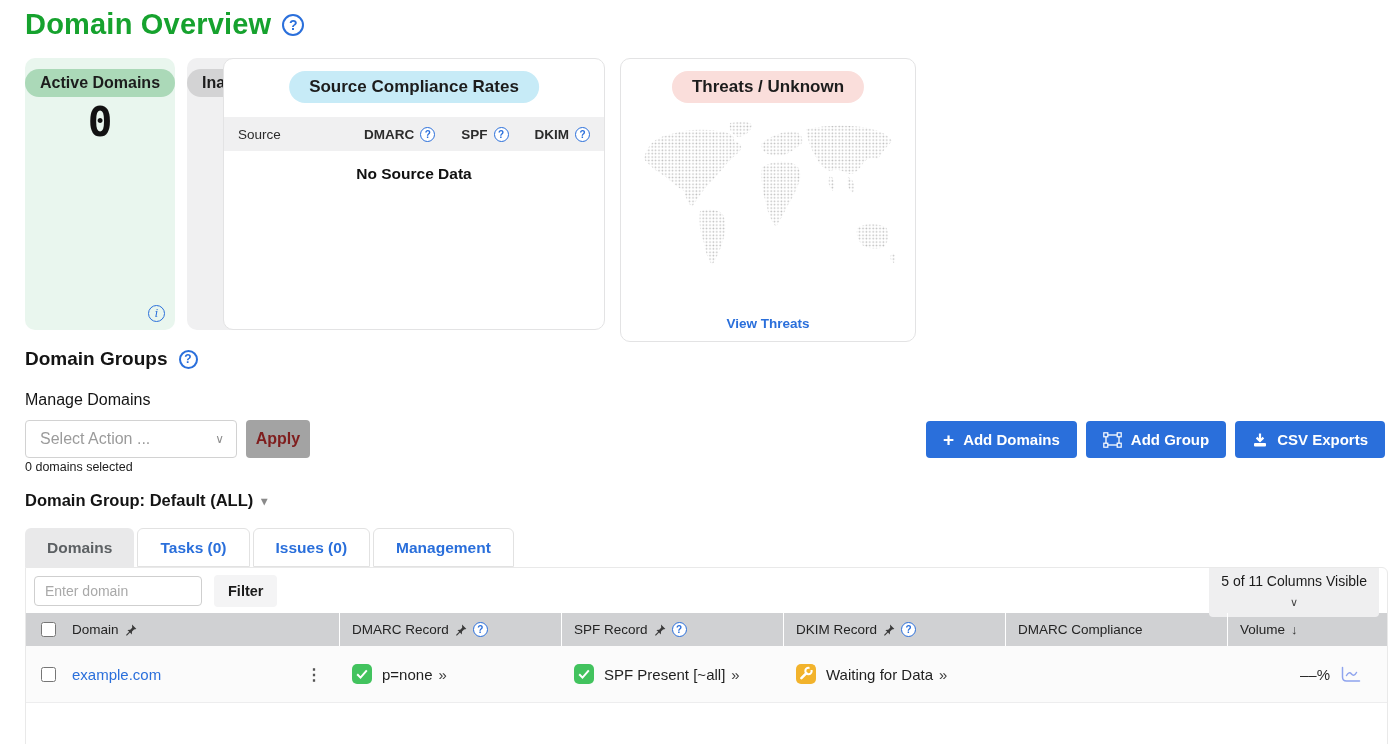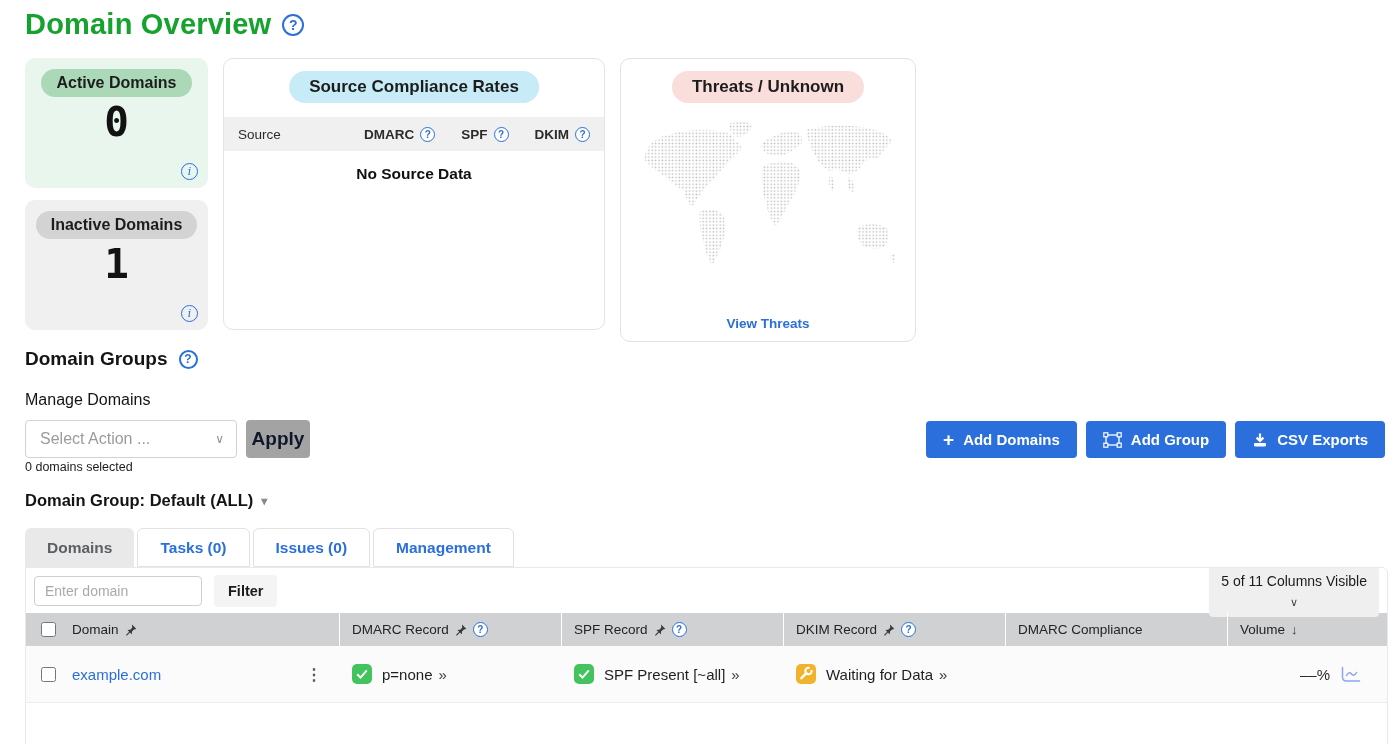--- a/index.html
+++ b/index.html
@@ -20,21 +20,21 @@
   .card { background:#fff; border:1px solid #e3e3e4; border-radius:10px; position:relative; }
   .pill { position:absolute; top:12px; left:50%; transform:translateX(-50%); white-space:nowrap;
     padding:6px 20px; border-radius:18px; font-size:17px; font-weight:600; color:#1c1c1c; }
   .pill-gray { background:#e1e1e1; }
   .pill-blue { background:#c7ebf7; }
   .pill-pink { background:#fadedb; }
 
   .card-volume { width:457px; height:272px; }
   .gauge { position:absolute; left:50%; transform:translateX(-50%); bottom:16px; }
 
-  .stack { width:183px; height:272px; display:flex; flex-direction:column; gap:12px; }
+  .stack { width:183px; height:272px; display:flex; gap:12px; }
   .mini-card { flex:1; border-radius:10px; position:relative; }
   .mini-active { background:#e9f6ee; }
   .mini-inactive { background:#f0f0f1; }
   .mini-pill { display:block; width:fit-content; margin:11px auto 0; padding:5px 15px; border-radius:16px;
     font-size:16px; font-weight:600; color:#1c1c1c; white-space:nowrap; }
   .mini-pill-green { background:#abd9b8; }
   .mini-pill-gray { background:#d3d3d4; }
   .mini-value { text-align:center; margin-top:3px; font-family:"DejaVu Sans Mono",monospace;
     font-size:41px; font-weight:600; color:#121212; line-height:1.1; }
   .info-badge { position:absolute; right:10px; bottom:8px; width:17px; height:17px; border:1.5px solid #2a6fdb;
@@ -56,22 +56,22 @@
 
   
   .groups-row { position:absolute; left:25px; top:348px; display:flex; align-items:center; gap:11px; }
   .groups-heading { font-size:19px; font-weight:700; color:#141414; }
   .manage-label { position:absolute; left:25px; top:391px; font-size:16px; color:#141414; }
 
   .action-select { position:absolute; left:25px; top:420px; width:212px; height:38px; border:1px solid #d2d2d2;
     border-radius:4px; background:#fff; display:flex; align-items:center; padding:0 12px 0 14px;
     font-size:16px; color:#9b9b9b; cursor:pointer; }
   .action-select .chev { margin-left:auto; color:#8e8e8e; font-size:12px; }
-  .apply-btn { position:absolute; left:246px; top:420px; width:64px; height:38px; background:#a3a3a3; color:#0f172a;
-    border:none; border-radius:4px; font-size:19px; font-weight:600; cursor:pointer; font-family:inherit; }
+  .apply-btn { position:absolute; left:246px; top:420px; width:64px; height:38px; background:#a3a3a3; color:#7f1d1d;
+    border:none; border-radius:4px; font-size:16px; font-weight:600; cursor:pointer; font-family:inherit; }
   .selected-note { position:absolute; left:25px; top:460px; font-size:12.5px; color:#1b1b1b; }
 
   .blue-btns { position:absolute; right:15px; top:421px; display:flex; gap:9px; }
   .blue-btn { height:37px; display:flex; align-items:center; gap:9px; padding:0 17px; background:#2a6fdb;
     color:#fff; border:none; border-radius:4px; font-size:15px; font-weight:600; cursor:pointer; font-family:inherit; }
   .plus-glyph { font-size:19px; font-weight:700; line-height:1; }
 
   .group-selector { position:absolute; left:25px; top:491px; font-size:16.5px; font-weight:700; color:#141414;
     cursor:pointer; display:flex; align-items:center; gap:8px; }
   .group-selector .caret { color:#8a8a8a; font-size:12px; }

